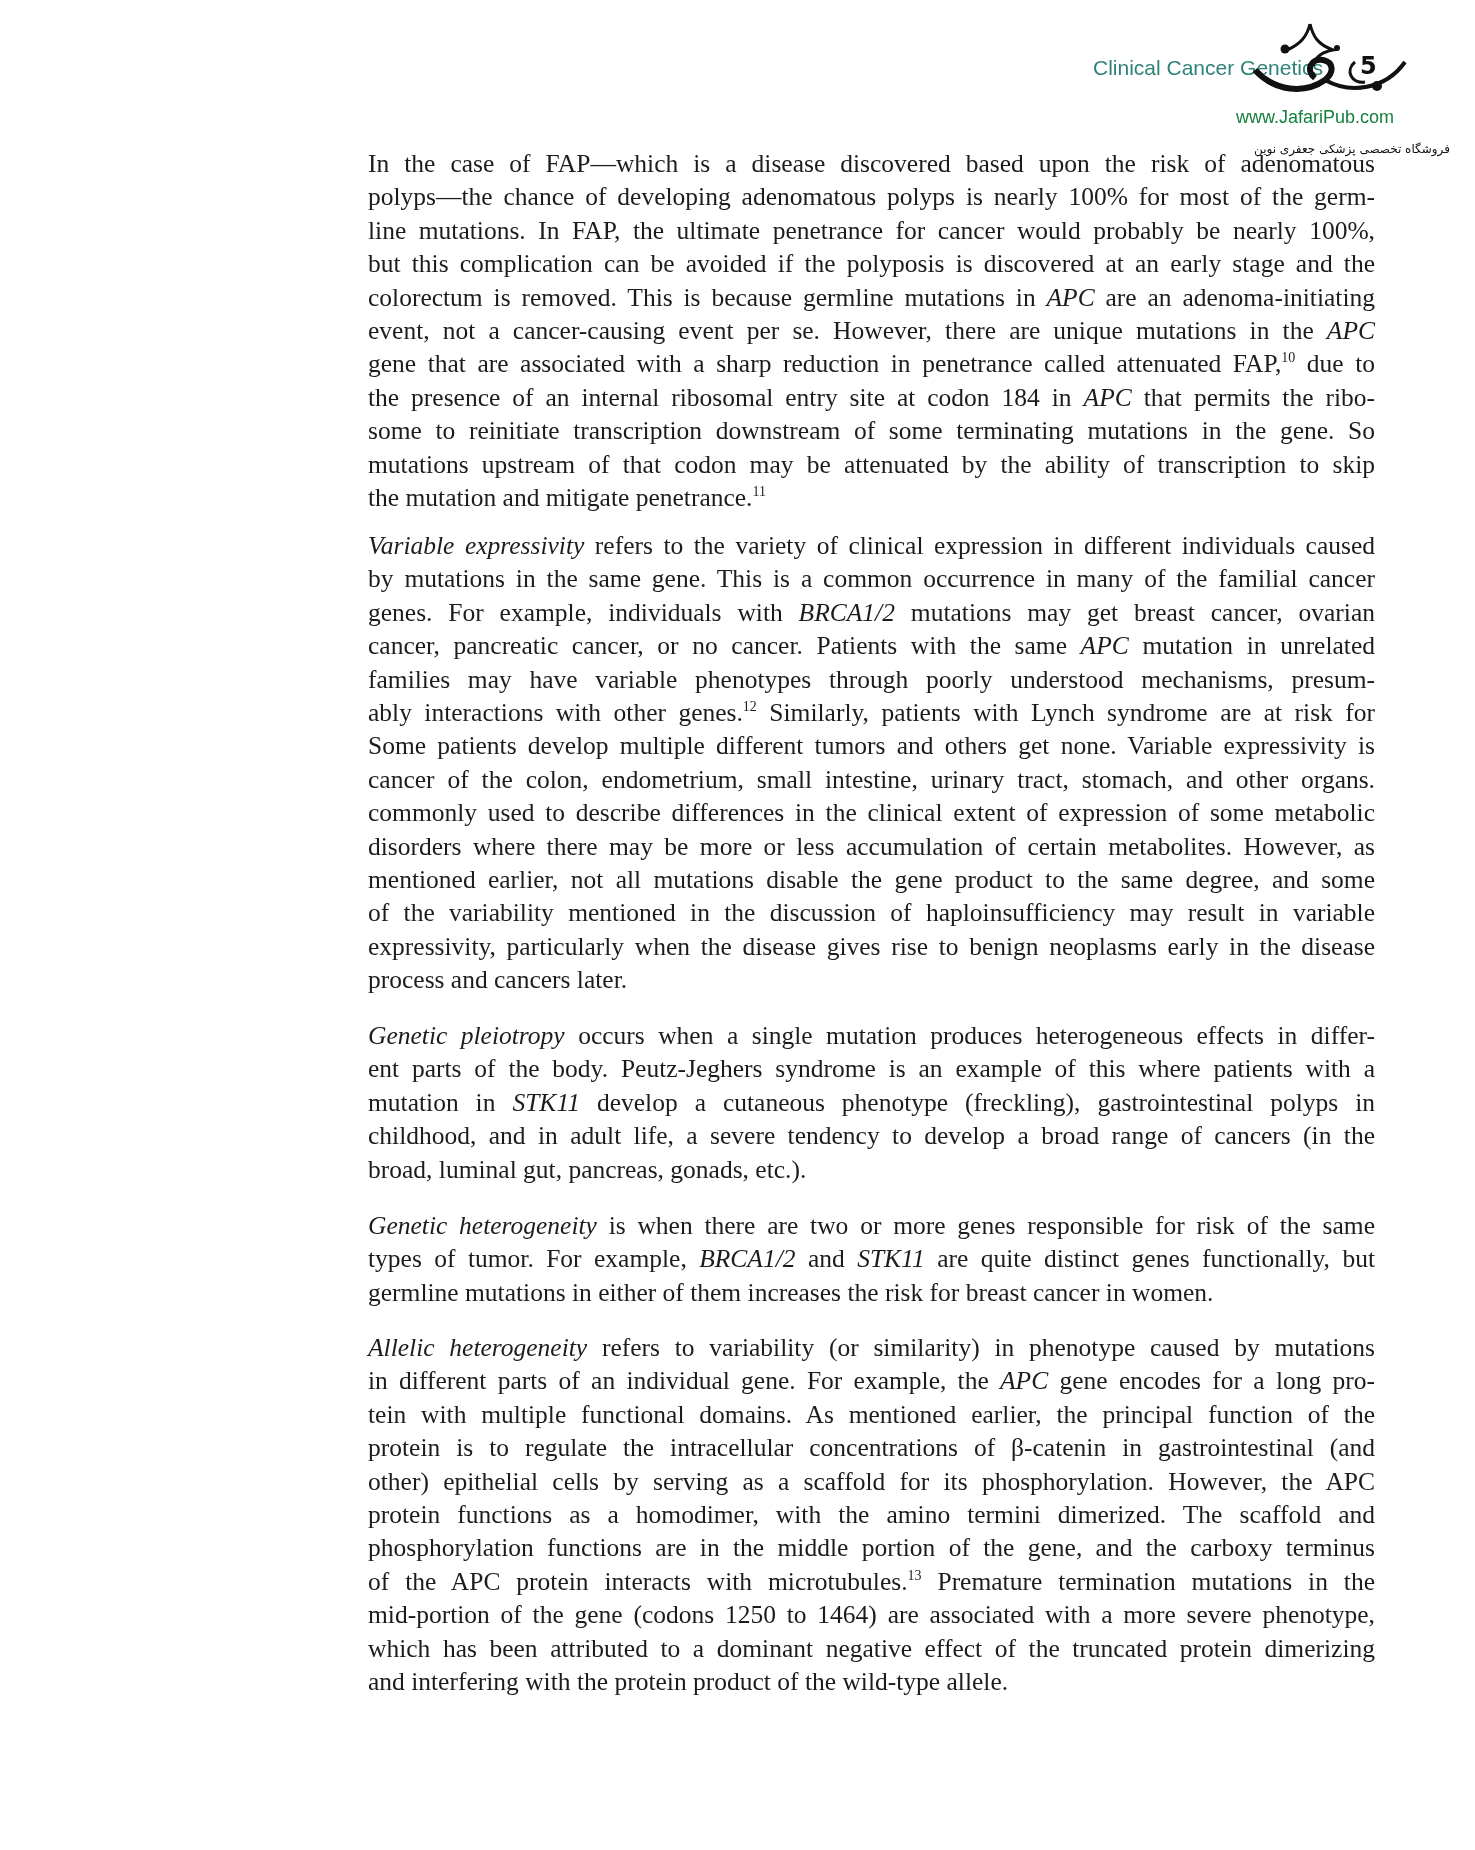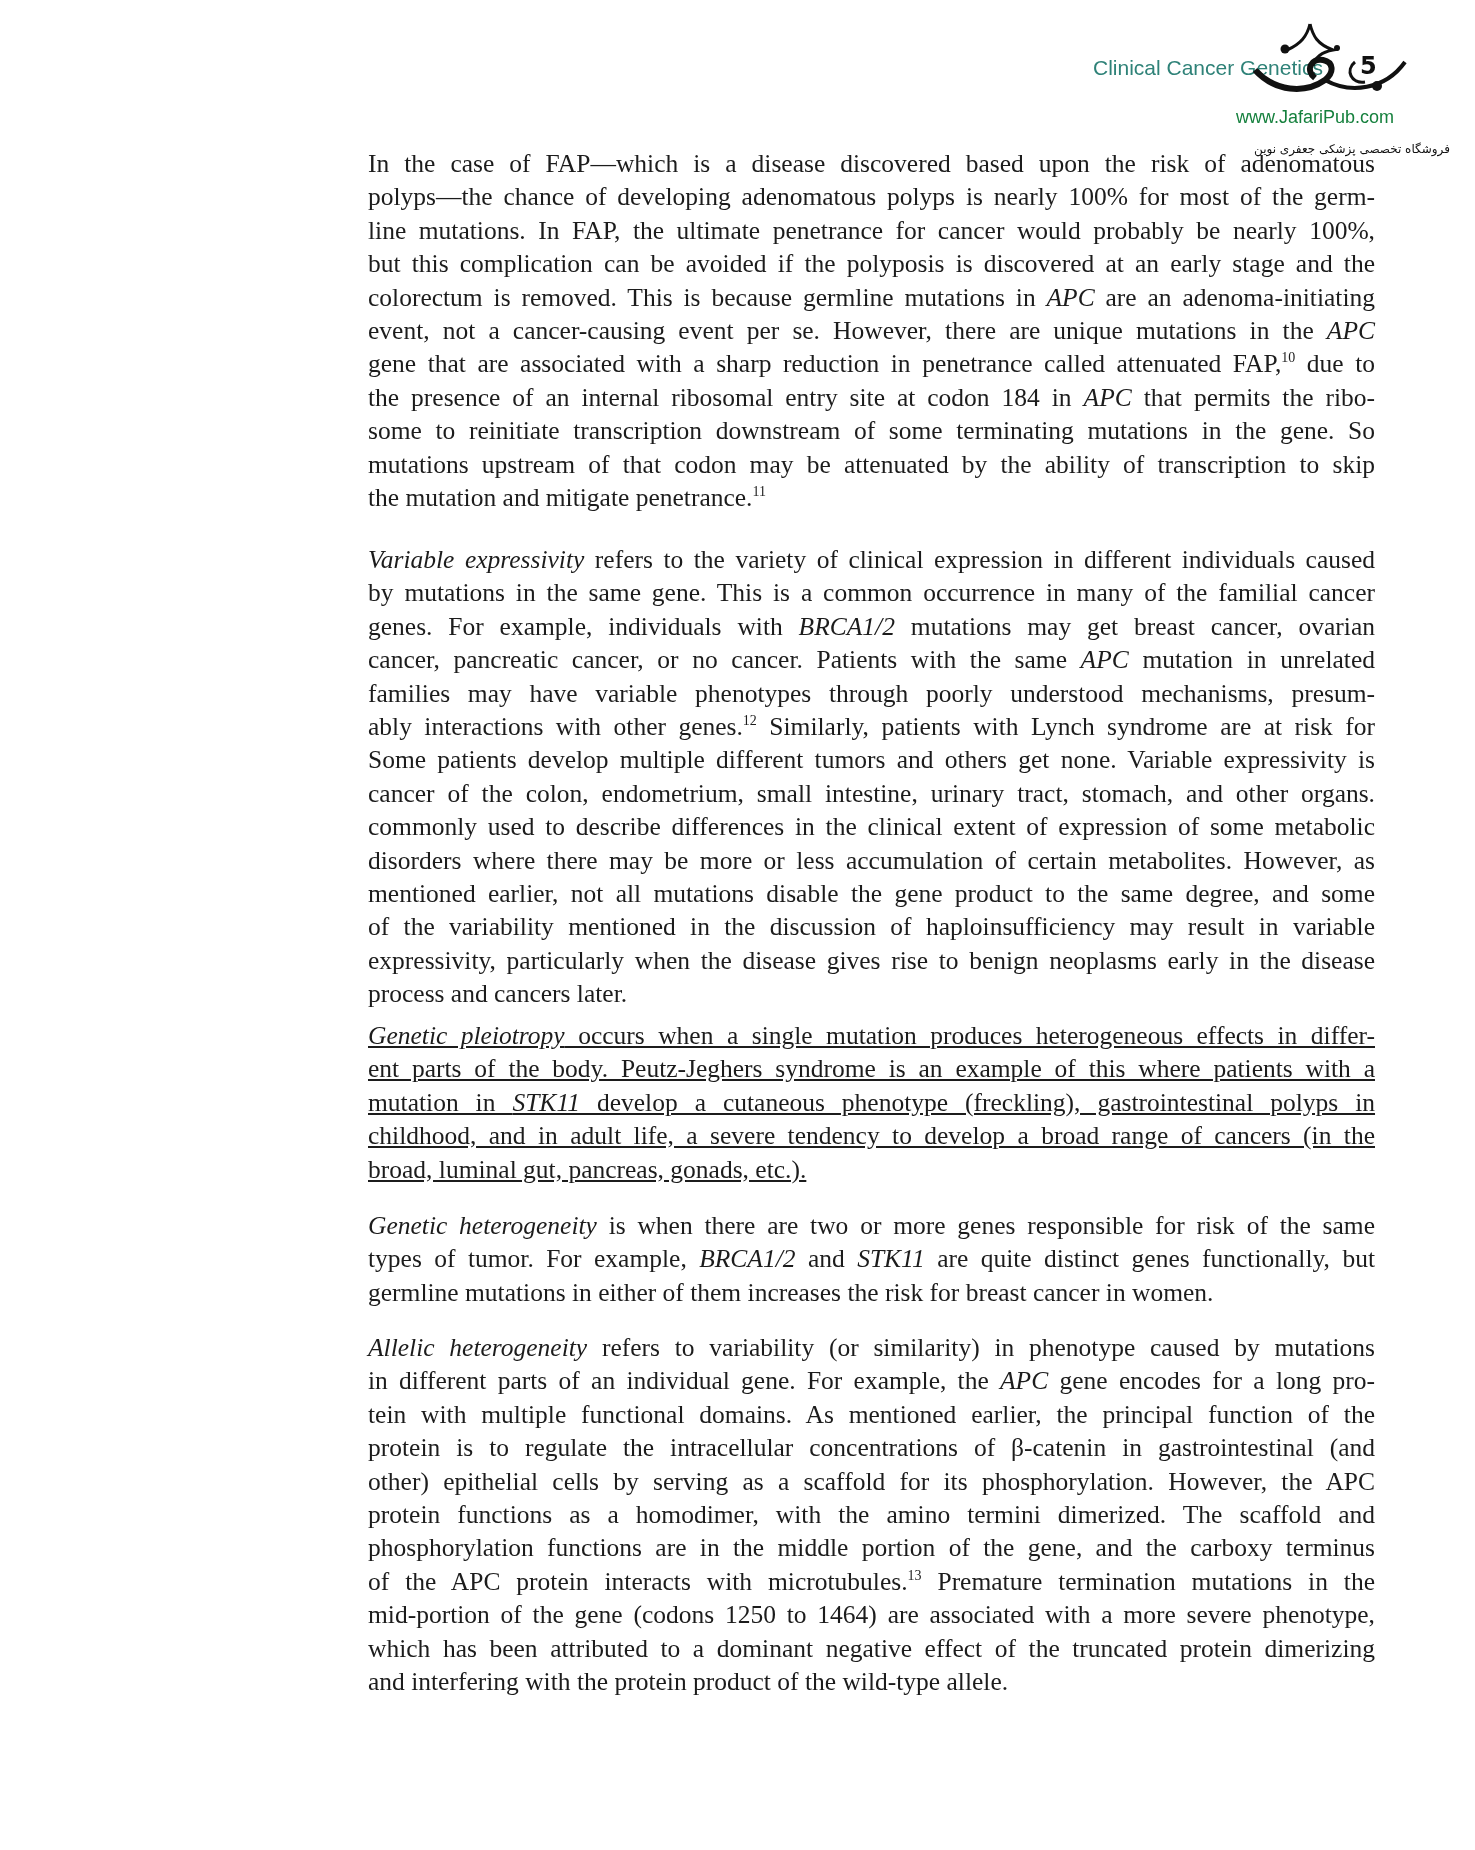--- a/index.html
+++ b/index.html
@@ -68,37 +68,37 @@
         <span class="line">line mutations. In FAP, the ultimate penetrance for cancer would probably be nearly 100%,</span>
         <span class="line">but this complication can be avoided if the polyposis is discovered at an early stage and the</span>
         <span class="line">colorectum is removed. This is because germline mutations in <i>APC</i> are an adenoma-initiating</span>
         <span class="line">event, not a cancer-causing event per se. However, there are unique mutations in the <i>APC</i></span>
         <span class="line">gene that are associated with a sharp reduction in penetrance called attenuated FAP,<sup>10</sup> due to</span>
         <span class="line">the presence of an internal ribosomal entry site at codon 184 in <i>APC</i> that permits the ribo-</span>
         <span class="line">some to reinitiate transcription downstream of some terminating mutations in the gene. So</span>
         <span class="line">mutations upstream of that codon may be attenuated by the ability of transcription to skip</span>
         <span class="line last">the mutation and mitigate penetrance.<sup>11</sup></span>
       </div>
-      <div class="body-text" style="top: 543px;">
+      <div class="body-text" style="top: 529px;">
         <span class="line"><i>Variable expressivity</i> refers to the variety of clinical expression in different individuals caused</span>
         <span class="line">by mutations in the same gene. This is a common occurrence in many of the familial cancer</span>
         <span class="line">genes. For example, individuals with <i>BRCA1/2</i> mutations may get breast cancer, ovarian</span>
         <span class="line">cancer, pancreatic cancer, or no cancer. Patients with the same <i>APC</i> mutation in unrelated</span>
         <span class="line">families may have variable phenotypes through poorly understood mechanisms, presum-</span>
         <span class="line">ably interactions with other genes.<sup>12</sup> Similarly, patients with Lynch syndrome are at risk for</span>
         <span class="line">Some patients develop multiple different tumors and others get none. Variable expressivity is</span>
         <span class="line">cancer of the colon, endometrium, small intestine, urinary tract, stomach, and other organs.</span>
         <span class="line">commonly used to describe differences in the clinical extent of expression of some metabolic</span>
         <span class="line">disorders where there may be more or less accumulation of certain metabolites. However, as</span>
         <span class="line">mentioned earlier, not all mutations disable the gene product to the same degree, and some</span>
         <span class="line">of the variability mentioned in the discussion of haploinsufficiency may result in variable</span>
         <span class="line">expressivity, particularly when the disease gives rise to benign neoplasms early in the disease</span>
         <span class="line last">process and cancers later.</span>
       </div>
-      <div class="body-text" style="top: 1019px; text-decoration: underline;">
+      <div class="body-text" style="top: 1019px;">
         <span class="line"><i>Genetic pleiotropy</i> occurs when a single mutation produces heterogeneous effects in differ-</span>
         <span class="line">ent parts of the body. Peutz-Jeghers syndrome is an example of this where patients with a</span>
         <span class="line">mutation in <i>STK11</i> develop a cutaneous phenotype (freckling), gastrointestinal polyps in</span>
         <span class="line">childhood, and in adult life, a severe tendency to develop a broad range of cancers (in the</span>
         <span class="line last">broad, luminal gut, pancreas, gonads, etc.).</span>
       </div>
       <div class="body-text" style="top: 1209px;">
         <span class="line"><i>Genetic heterogeneity</i> is when there are two or more genes responsible for risk of the same</span>
         <span class="line">types of tumor. For example, <i>BRCA1/2</i> and <i>STK11</i> are quite distinct genes functionally, but</span>
         <span class="line last">germline mutations in either of them increases the risk for breast cancer in women.</span>

